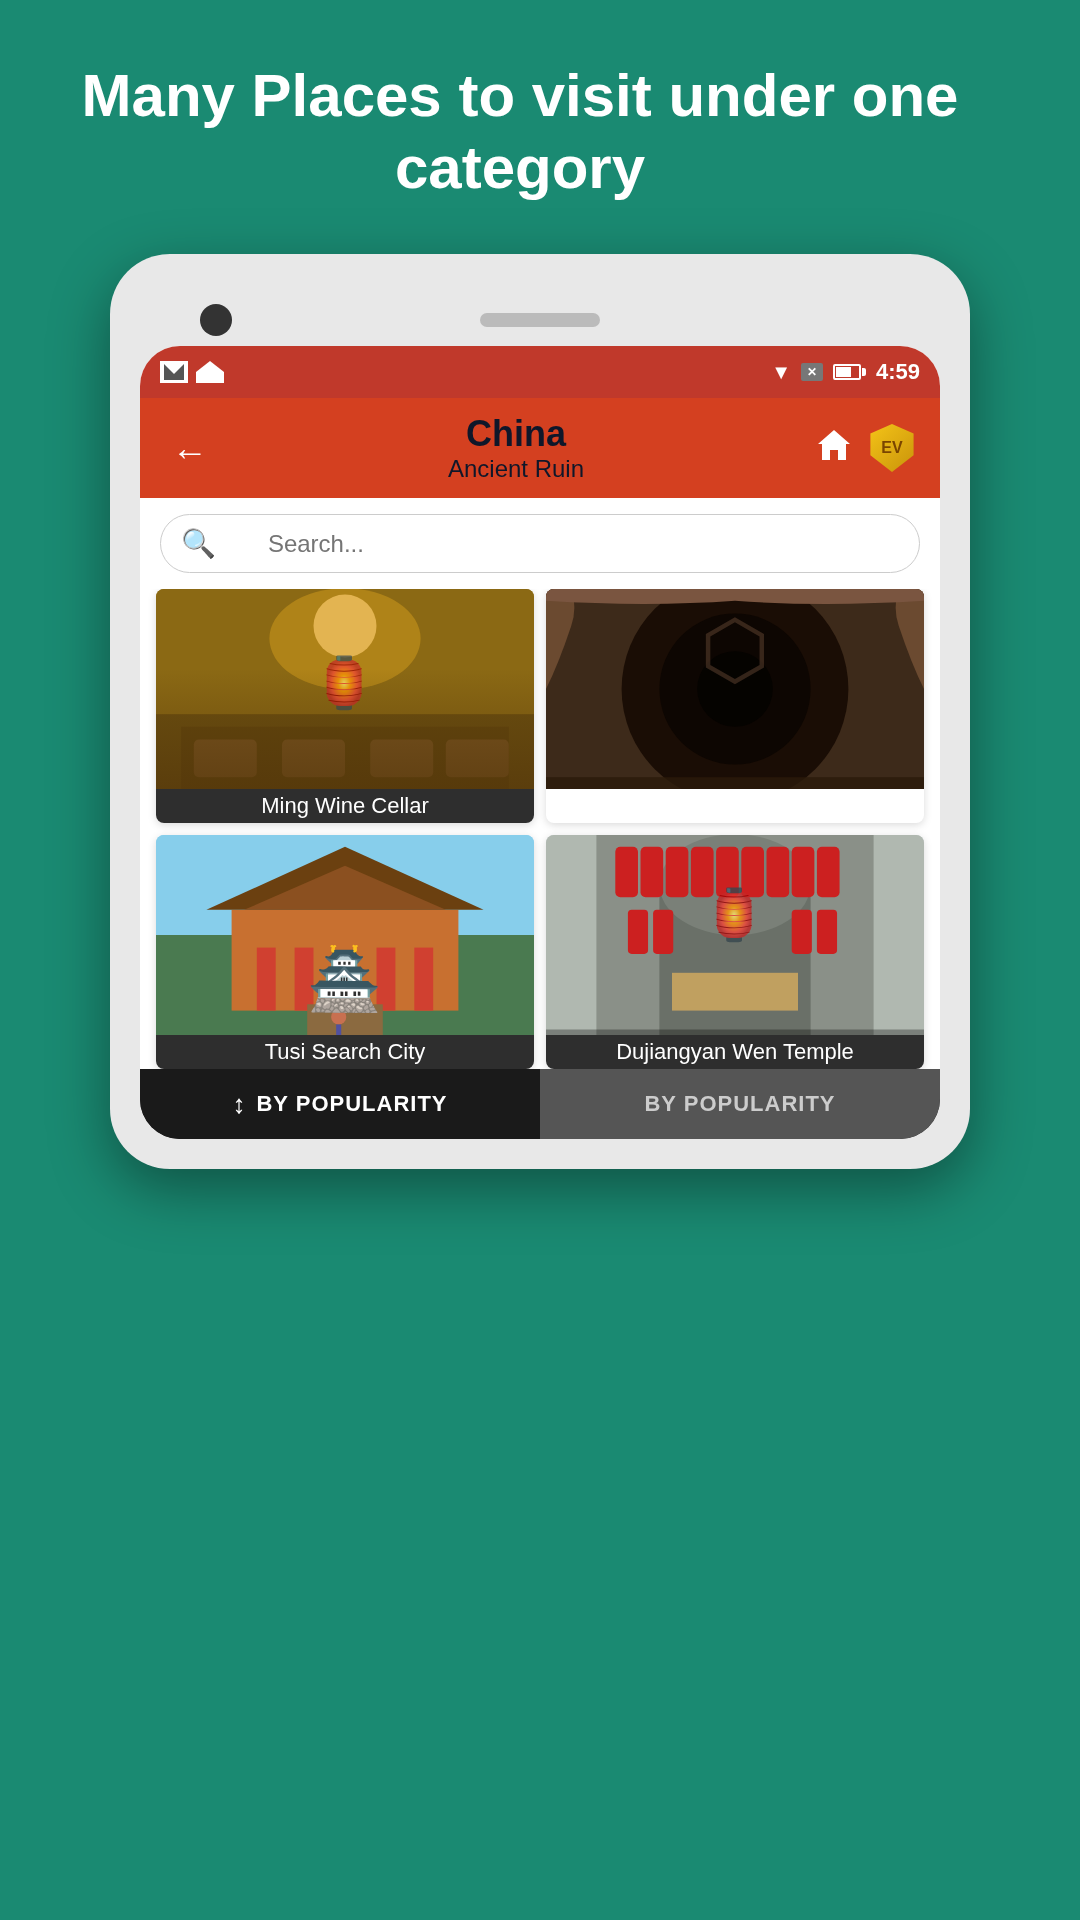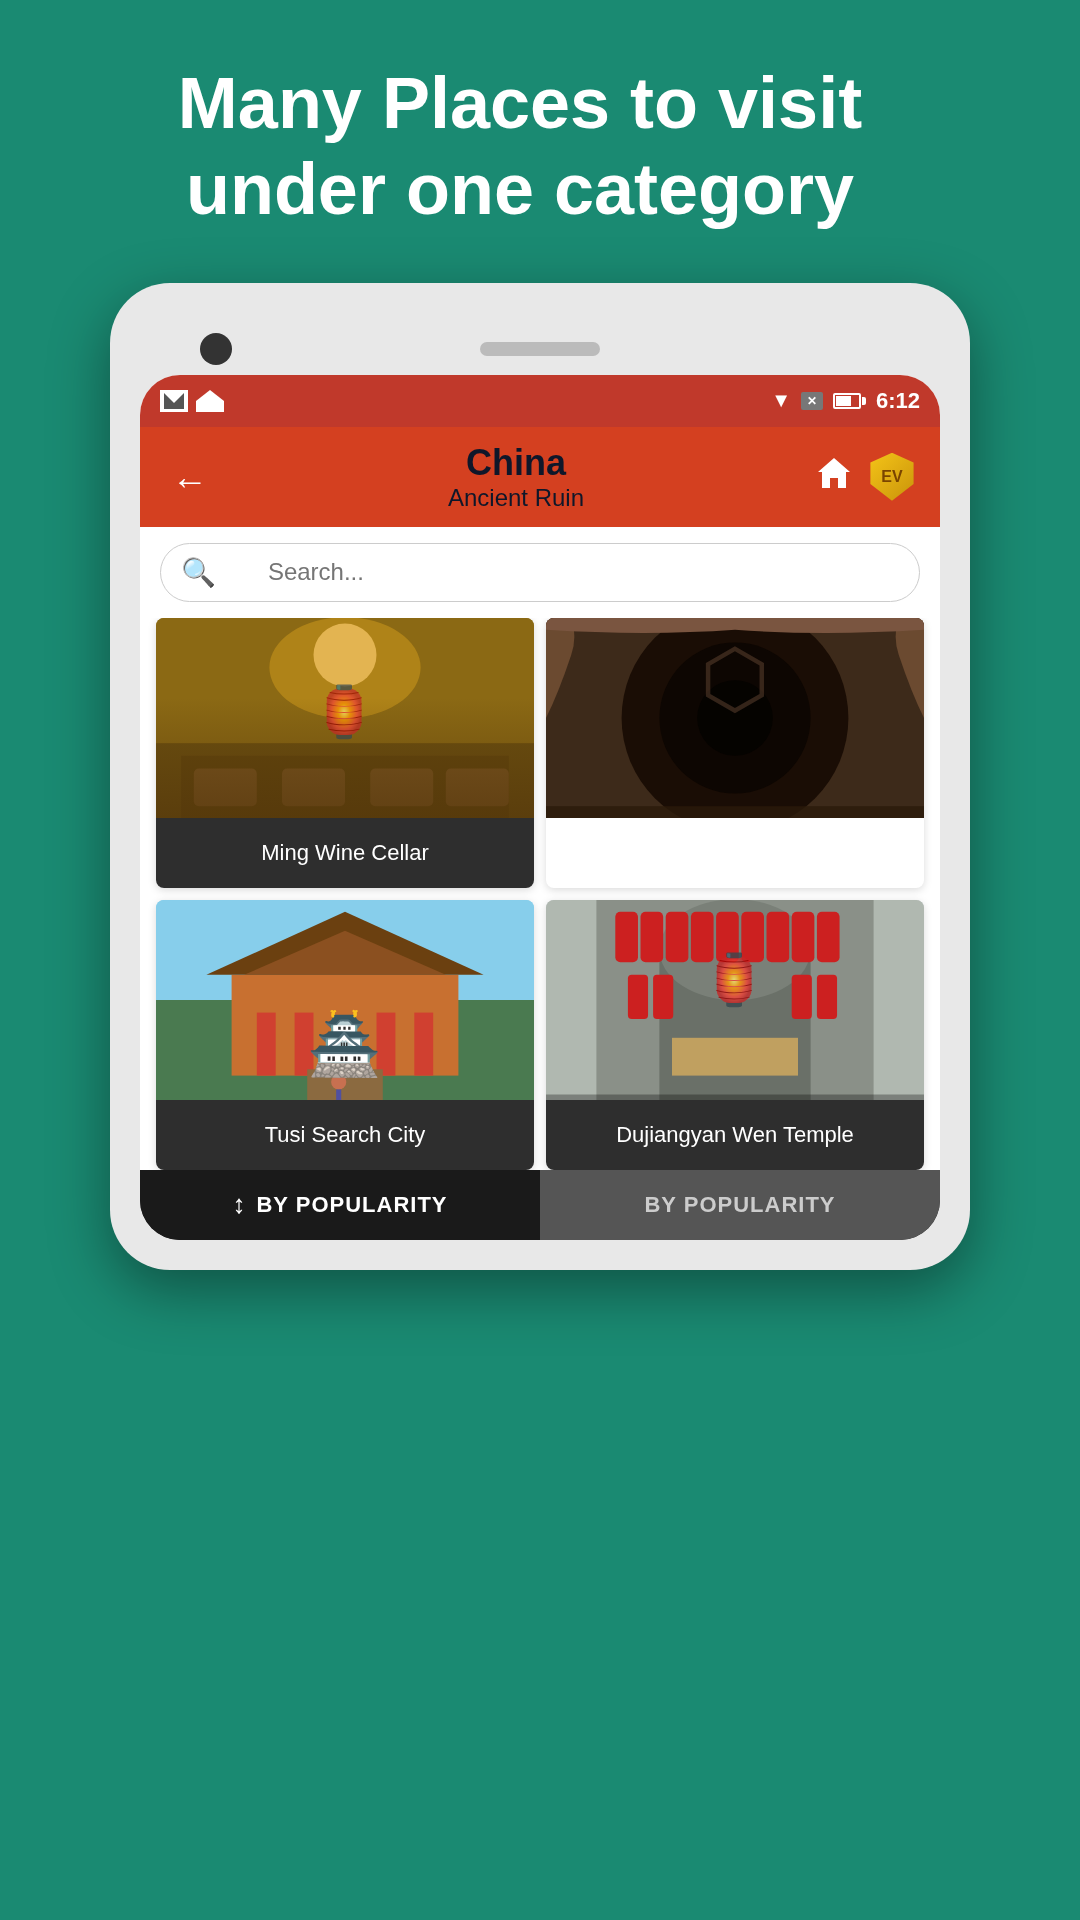--- a/index.html
+++ b/index.html
@@ -9,21 +9,21 @@
       background-color: #1a8a72;
       font-family: 'Arial', sans-serif;
       display: flex;
       flex-direction: column;
       align-items: center;
       overflow: hidden;
     }
 
     .header-text {
       color: white;
-      font-size: 72px;
+      font-size: 60px;
       font-weight: bold;
       text-align: center;
       padding: 60px 120px 50px 80px;
       line-height: 1.2;
     }
 
     .phone-container {
       width: 860px;
       background: #e8e8e8;
       border-radius: 60px;
@@ -258,21 +258,21 @@
       left: 50%;
       transform: translate(-50%, -50%);
       font-size: 50px;
       opacity: 0.8;
     }
 
     .place-label {
       background: rgba(0,0,0,0.82);
       color: white;
       text-align: center;
-      padding: 22px 8px;
+      padding: 4px 8px;
       font-size: 22px;
       font-weight: 500;
     }
 
     
     .bottom-bar {
       display: flex;
       background: #1a1a1a;
       height: 70px;
     }
@@ -411,21 +411,21 @@
         <span class="wifi-icon">▼</span>
         <div style="width:22px;height:18px;background:#777;border-radius:2px;display:flex;align-items:center;justify-content:center;">
           <span style="color:white;font-size:12px;">✕</span>
         </div>
         <div class="battery-icon">
           <div class="battery-body">
             <div class="battery-fill"></div>
           </div>
           <div class="battery-tip"></div>
         </div>
-        <span>6:12</span>
+        <span>4:59</span>
       </div>
     </div>
 
     <div class="app-bar">
       <div class="back-btn">←</div>
       <div class="app-bar-center">
         <div class="app-bar-title">China</div>
         <div class="app-bar-subtitle">Ancient Ruin</div>
       </div>
       <div class="app-bar-right">

